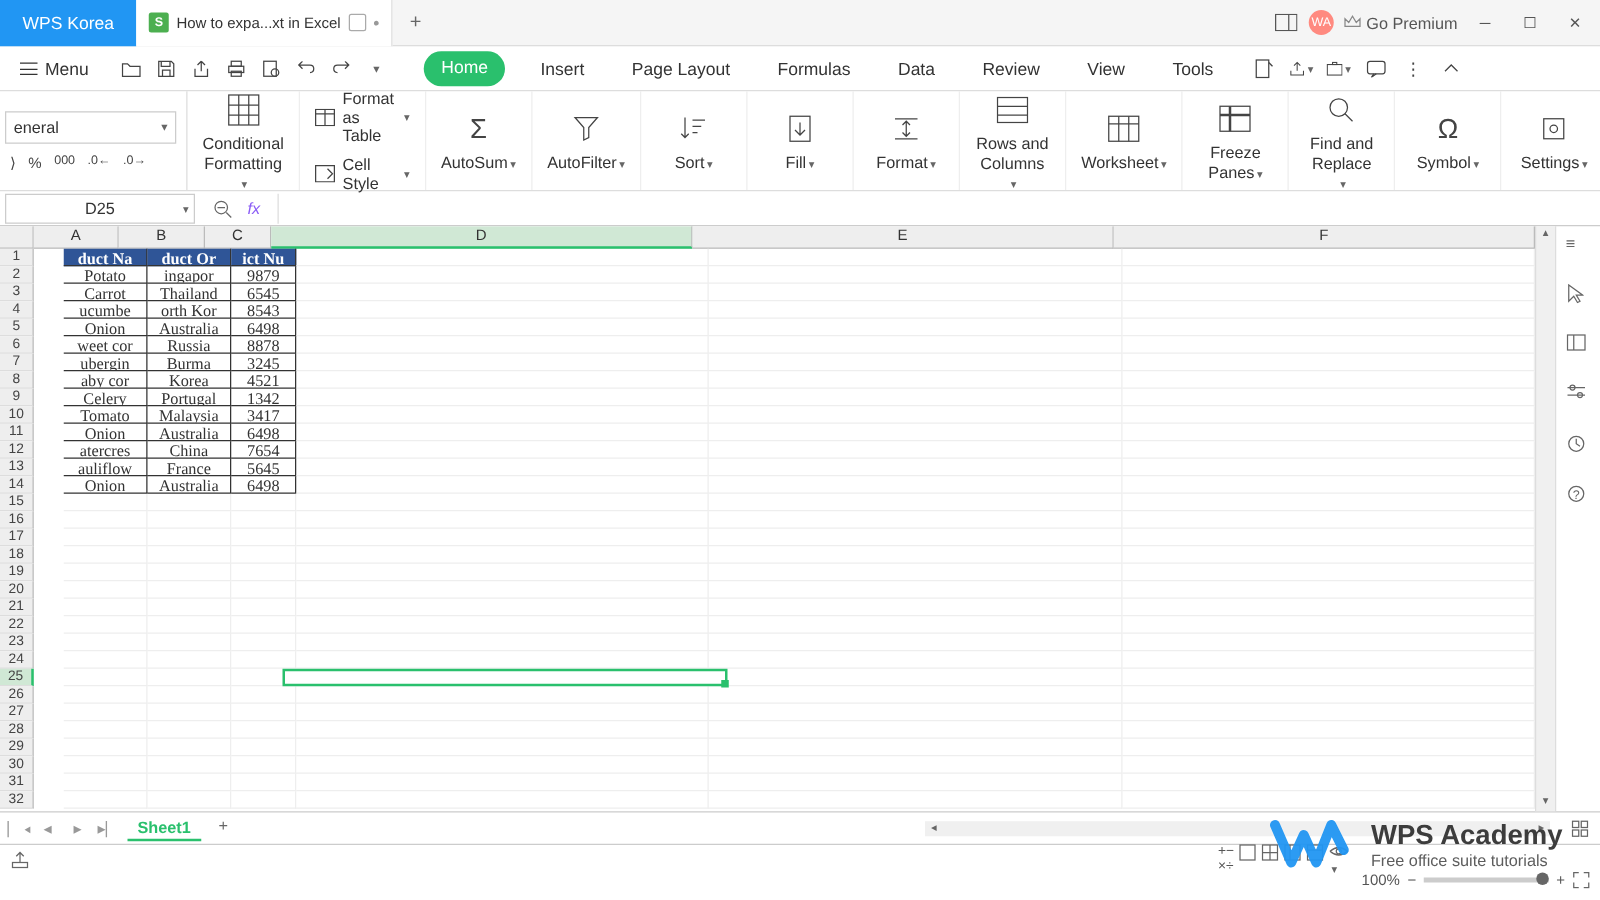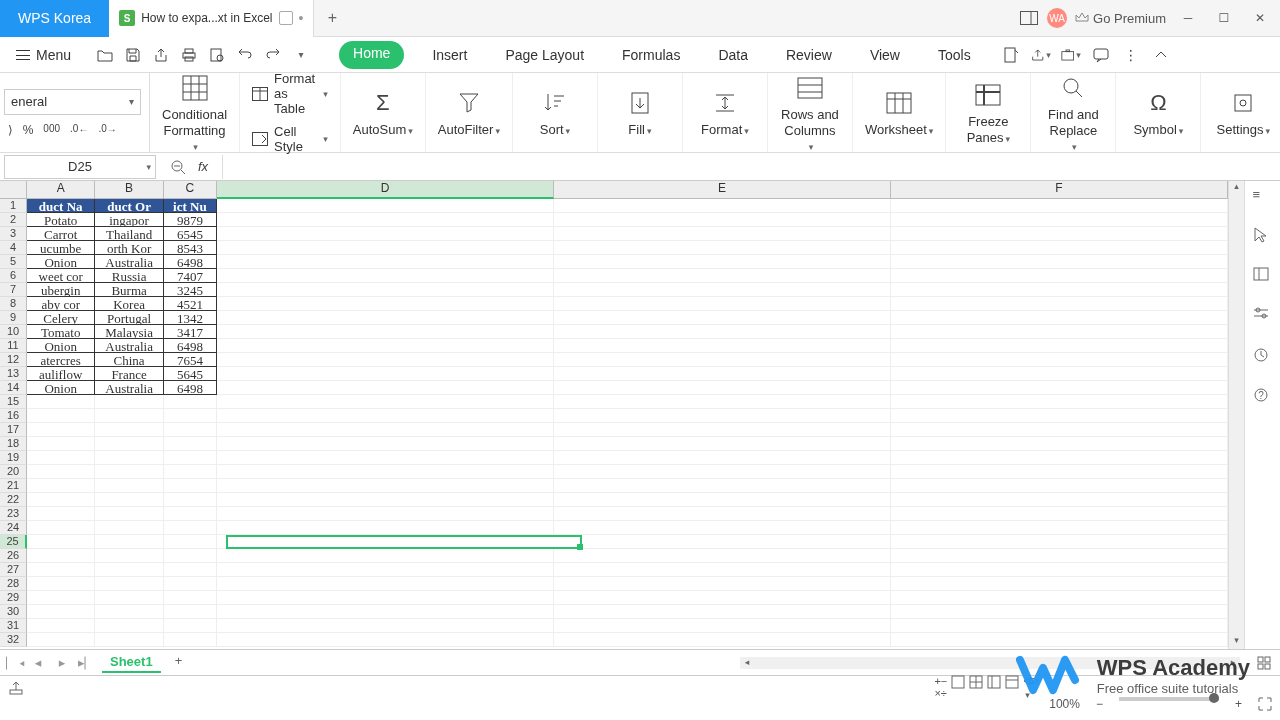--- a/index.html
+++ b/index.html
@@ -58,21 +58,21 @@
 
 .grid-wrap { height: 468px; display: flex; }
 .grid { flex: 1; position: relative; overflow: hidden; }
 .sel-all { position: absolute; top: 0; left: 0; width: 27px; height: 18px; background: #eee; border-right: 1px solid #bbb; border-bottom: 1px solid #bbb; }
 .col-headers { position: absolute; top: 0; left: 27px; right: 0; height: 18px; display: flex; }
 .col-h { border-right: 1px solid #bbb; border-bottom: 1px solid #bbb; background: #eee; text-align: center; font-size: 12px; color: #333; }
 .col-h.sel { background: #d0e8d5; border-bottom: 2px solid #2AC06D; }
 .row-headers { position: absolute; top: 18px; left: 0; width: 27px; }
 .row-h { height: 14px; border-right: 1px solid #bbb; border-bottom: 1px solid #ddd; background: #eee; text-align: center; font-size: 11px; color: #444; }
 .row-h.sel { background: #d0e8d5; border-right: 2px solid #2AC06D; }
-.cells { position: absolute; top: 18px; left: 27px; right: 0; bottom: 0; }
+.cells { position: absolute; top: 18px; left: 27px; right: 0; bottom: 0; padding-left: 24px; }
 .cell-row { display: flex; height: 14px; }
 .cell { border-right: 1px solid #eee; border-bottom: 1px solid #eee; font-size: 13px; font-family: "Times New Roman", serif; text-align: center; overflow: hidden; white-space: nowrap; }
 .data-cell { border-right: 1px solid #333; border-bottom: 1px solid #333; }
 .hdr-cell { background: #2F5597; color: #fff; font-weight: bold; }
 .active-cell { position: absolute; border: 2px solid #2AC06D; background: #fff; }
 .active-cell::after { content: ''; position: absolute; right: -3px; bottom: -3px; width: 6px; height: 6px; background: #2AC06D; }
 .right-pane { width: 36px; border-left: 1px solid #ddd; display: flex; flex-direction: column; align-items: center; gap: 20px; padding-top: 6px; }
 .rp-icon { width: 20px; height: 20px; color: #666; }
 .vscroll { width: 16px; background: #f0f0f0; border-left: 1px solid #ddd; position: relative; }
 .vscroll .arr { height: 14px; text-align: center; font-size: 9px; color: #666; }
@@ -82,21 +82,21 @@
 .nav-arr { width: 16px; height: 16px; color: #999; text-align: center; }
 .sheet-tab { color: #2AC06D; font-weight: 600; border-bottom: 2px solid #2AC06D; padding: 2px 8px; font-size: 13px; }
 .add-sheet { width: 20px; height: 20px; text-align: center; color: #666; }
 .hscroll { margin-left: auto; height: 12px; width: 500px; background: #f0f0f0; display: flex; }
 .hscroll .arr { width: 14px; text-align: center; font-size: 9px; color: #666; }
 .hscroll .track { flex: 1; }
 
 
 .status-bar { height: 25px; display: flex; align-items: center; border-top: 1px solid #ccc; padding: 0 8px; gap: 10px; font-size: 12px; color: #555; }
 .status-bar .views { margin-left: auto; display: flex; gap: 4px; }
-.zoom { display: flex; gap: 16px; margin-top: 32px; }
+.zoom { display: flex; align-items: center; gap: 6px; margin-top: 32px; }
 .zoom-track { width: 100px; height: 4px; background: #ccc; position: relative; }
 .zoom-handle { position: absolute; right: 0; top: -4px; width: 10px; height: 10px; background: #666; border-radius: 50%; }
 
 
 .watermark { position: absolute; bottom: 20px; right: 30px; display: flex; align-items: center; gap: 12px; opacity: 0.95; pointer-events: none; }
 .watermark .logo { width: 70px; height: 50px; }
 .watermark .txt .l1 { font-size: 22px; font-weight: 600; color: #333; }
 .watermark .txt .l2 { font-size: 13px; color: #555; }
 
 svg { display: block; }
@@ -405,21 +405,21 @@
     <span class="chev">▾</span>
   </div>
   <div class="fx-tools">
     <span>
         <svg width="16" height="16" viewBox="0 0 16 16">
           <circle cx="7" cy="7" r="5" fill="none" stroke="#666"></circle>
           <line x1="4" y1="7" x2="10" y2="7" stroke="#666"></line>
           <line x1="11" y1="11" x2="15" y2="15" stroke="#666"></line>
         </svg>
       </span>
-    <span style="font-style:italic;color:#404040">fx</span>
+    <span style="font-style:italic;color:#8b5cf6">fx</span>
   </div>
   <div class="fx-input"></div>
 </div>
 
 <div class="grid-wrap">
   <div class="grid">
     <div class="sel-all"></div>
     <div class="col-headers" id="col-headers">
         <div class="col-h" style="width: 72px;">A</div>
         <div class="col-h" style="width: 72px;">B</div>
@@ -499,21 +499,21 @@
           <div class="cell data-cell" style="width: 72px;">Onion</div>
           <div class="cell data-cell" style="width: 72px;">Australia</div>
           <div class="cell data-cell" style="width: 56px;">6498</div>
           <div class="cell" style="width: 355px;"></div>
           <div class="cell" style="width: 355px;"></div>
           <div class="cell" style="width: 355px;"></div>
         </div>
         <div class="cell-row">
           <div class="cell data-cell" style="width: 72px;">weet cor</div>
           <div class="cell data-cell" style="width: 72px;">Russia</div>
-          <div class="cell data-cell" style="width: 56px;">7407</div>
+          <div class="cell data-cell" style="width: 56px;">8878</div>
           <div class="cell" style="width: 355px;"></div>
           <div class="cell" style="width: 355px;"></div>
           <div class="cell" style="width: 355px;"></div>
         </div>
         <div class="cell-row">
           <div class="cell data-cell" style="width: 72px;">ubergin</div>
           <div class="cell data-cell" style="width: 72px;">Burma</div>
           <div class="cell data-cell" style="width: 56px;">3245</div>
           <div class="cell" style="width: 355px;"></div>
           <div class="cell" style="width: 355px;"></div>

